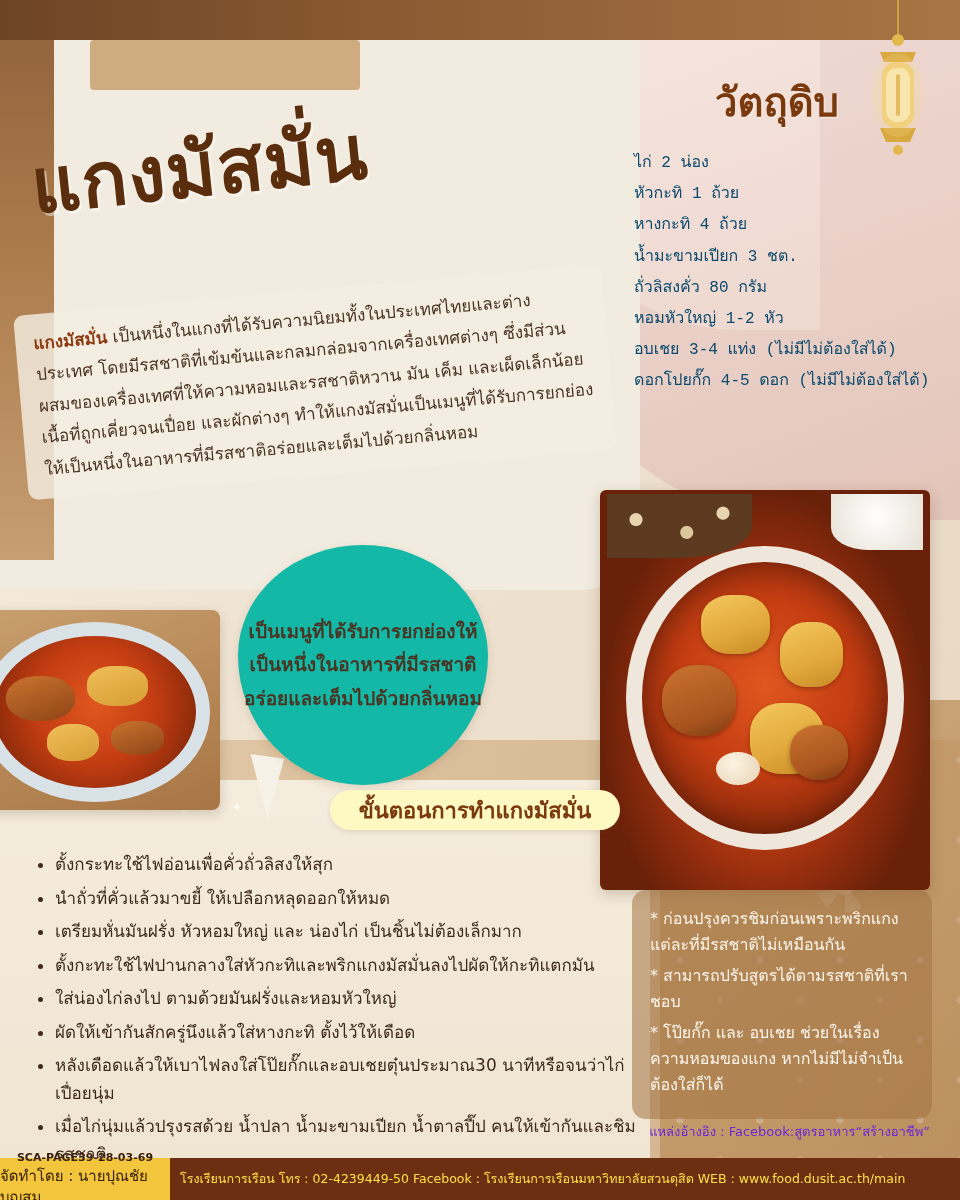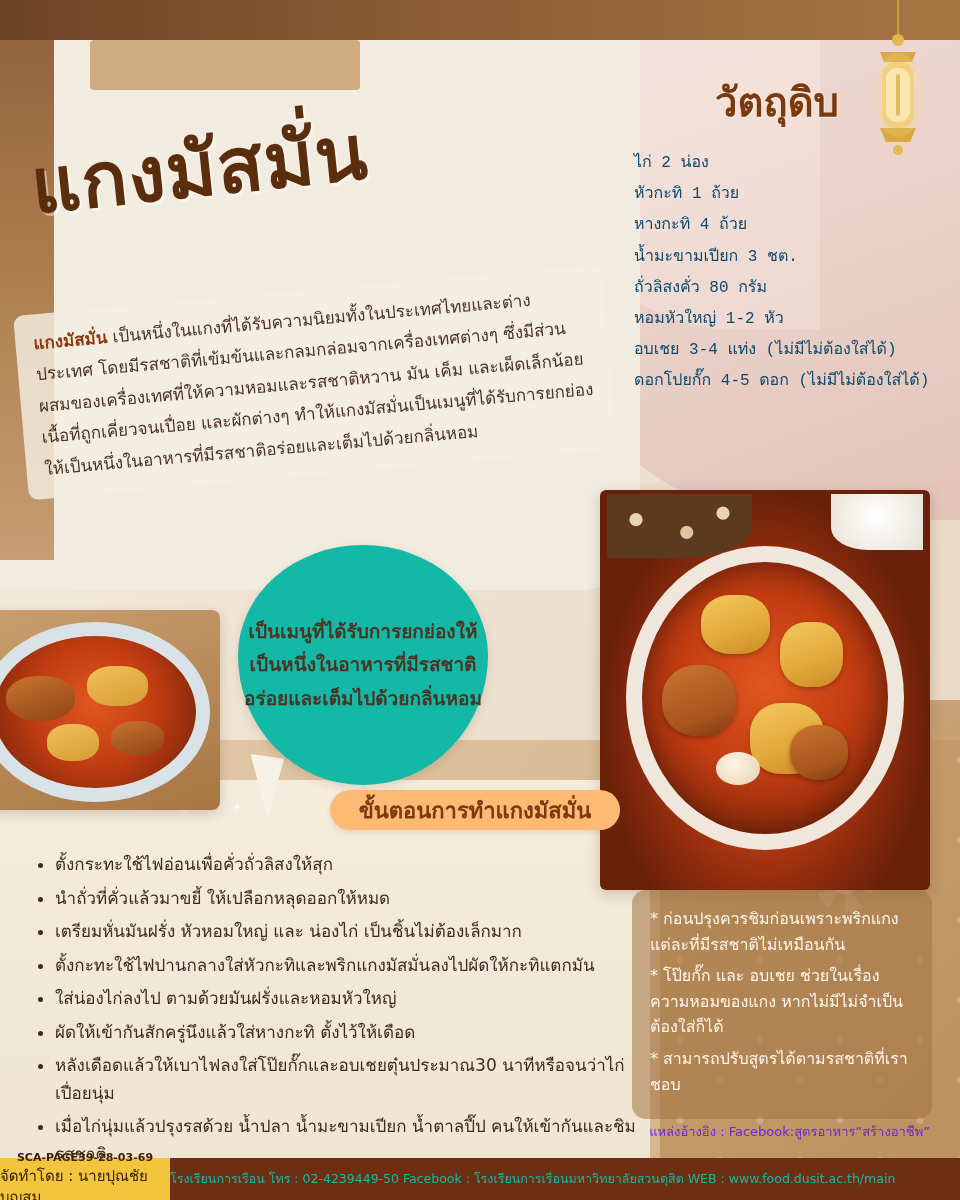--- a/index.html
+++ b/index.html
@@ -199,21 +199,21 @@
     background: linear-gradient(160deg, #f0c05a 0%, #d79c34 100%);
   }
   .photo-left .meat2 {
     position: absolute; border-radius: 46%;
     background: linear-gradient(160deg, #c9742f 0%, #8f4416 100%);
   }
 
   
   .steps-title-wrap {
     position: absolute; left: 330px; top: 790px; width: 290px; height: 40px;
-    background: #fdba74; border-radius: 20px;
+    background: #fef9c3; border-radius: 20px;
     display: flex; align-items: center; justify-content: center;
     box-shadow: 0 2px 5px rgba(120,90,60,.15);
   }
   .steps-title {
     font-family: "DejaVu Sans", sans-serif;
     font-size: 22px; font-weight: bold; color: #7a3a0e;
   }
   .steps-list {
     position: absolute; left: 22px; top: 840px; width: 620px;
     margin: 11px; padding: 0 0 0 22px;
@@ -249,21 +249,21 @@
   .footer-code {
     width: 170px; height: 100%;
     background: #f2c53d; color: #3a2008;
     font-family: "DejaVu Sans", sans-serif;
     font-size: 11px; font-weight: bold;
     display: flex; flex-direction: column; align-items: center; justify-content: center;
     line-height: 1.4;
   }
   .footer-code .sub { font-weight: normal; font-size: 15px; }
   .footer-text {
-    flex: 1; color: #14b8a6; font-size: 12.5px; 
+    flex: 1; color: #fde047; font-size: 12.5px; padding-left: 10px;
     font-family: "DejaVu Sans", sans-serif;
   }
 
   
   .sparkle { position: absolute; color: #fff; opacity: .8; font-size: 16px; }
   .medallion {
     position: absolute; right: 86px; top: 855px; width: 58px; height: 58px;
     border-radius: 50%;
     background: radial-gradient(circle, rgba(255,255,255,.55) 0 10px, transparent 11px),
                 conic-gradient(from 0deg, rgba(255,255,255,.35) 0 10%, transparent 10% 20%,
@@ -366,22 +366,22 @@
   <li>ตั้งกะทะใช้ไฟปานกลางใส่หัวกะทิและพริกแกงมัสมั่นลงไปผัดให้กะทิแตกมัน</li>
   <li>ใส่น่องไก่ลงไป ตามด้วยมันฝรั่งและหอมหัวใหญ่</li>
   <li>ผัดให้เข้ากันสักครู่นึงแล้วใส่หางกะทิ ตั้งไว้ให้เดือด</li>
   <li>หลังเดือดแล้วให้เบาไฟลงใส่โป๊ยกั๊กและอบเชยตุ๋นประมาณ30 นาทีหรือจนว่าไก่เปื่อยนุ่ม</li>
   <li>เมื่อไก่นุ่มแล้วปรุงรสด้วย น้ำปลา น้ำมะขามเปียก น้ำตาลปี๊ป คนให้เข้ากันและชิมรสชาติ</li>
   <li>ถ้ารสชาติพอใจแล้วให้ปิดไฟพร้อมเสิร์ฟได้เลย</li>
 </ul>
 
 <div class="tipbox">
   <p>* ก่อนปรุงควรชิมก่อนเพราะพริกแกงแต่ละที่มีรสชาติไม่เหมือนกัน</p>
+  <p>* สามารถปรับสูตรได้ตามรสชาติที่เราชอบ</p>
   <p>* โป๊ยกั๊ก และ อบเชย ช่วยในเรื่องความหอมของแกง หากไม่มีไม่จำเป็นต้องใส่ก็ได้</p>
-  <p>* สามารถปรับสูตรได้ตามรสชาติที่เราชอบ</p>
 </div>
 <div class="ref">แหล่งอ้างอิง : Facebook:สูตรอาหาร“สร้างอาชีพ”</div>
 
 <div class="footer">
   <div class="footer-code">
     <span>SCA-PAGE39-28-03-69</span>
     <span class="sub">จัดทำโดย : นายปุณชัย บุญสม</span>
   </div>
   <div class="footer-text">โรงเรียนการเรือน โทร : 02-4239449-50 Facebook : โรงเรียนการเรือนมหาวิทยาลัยสวนดุสิต WEB : www.food.dusit.ac.th/main</div>
 </div>

